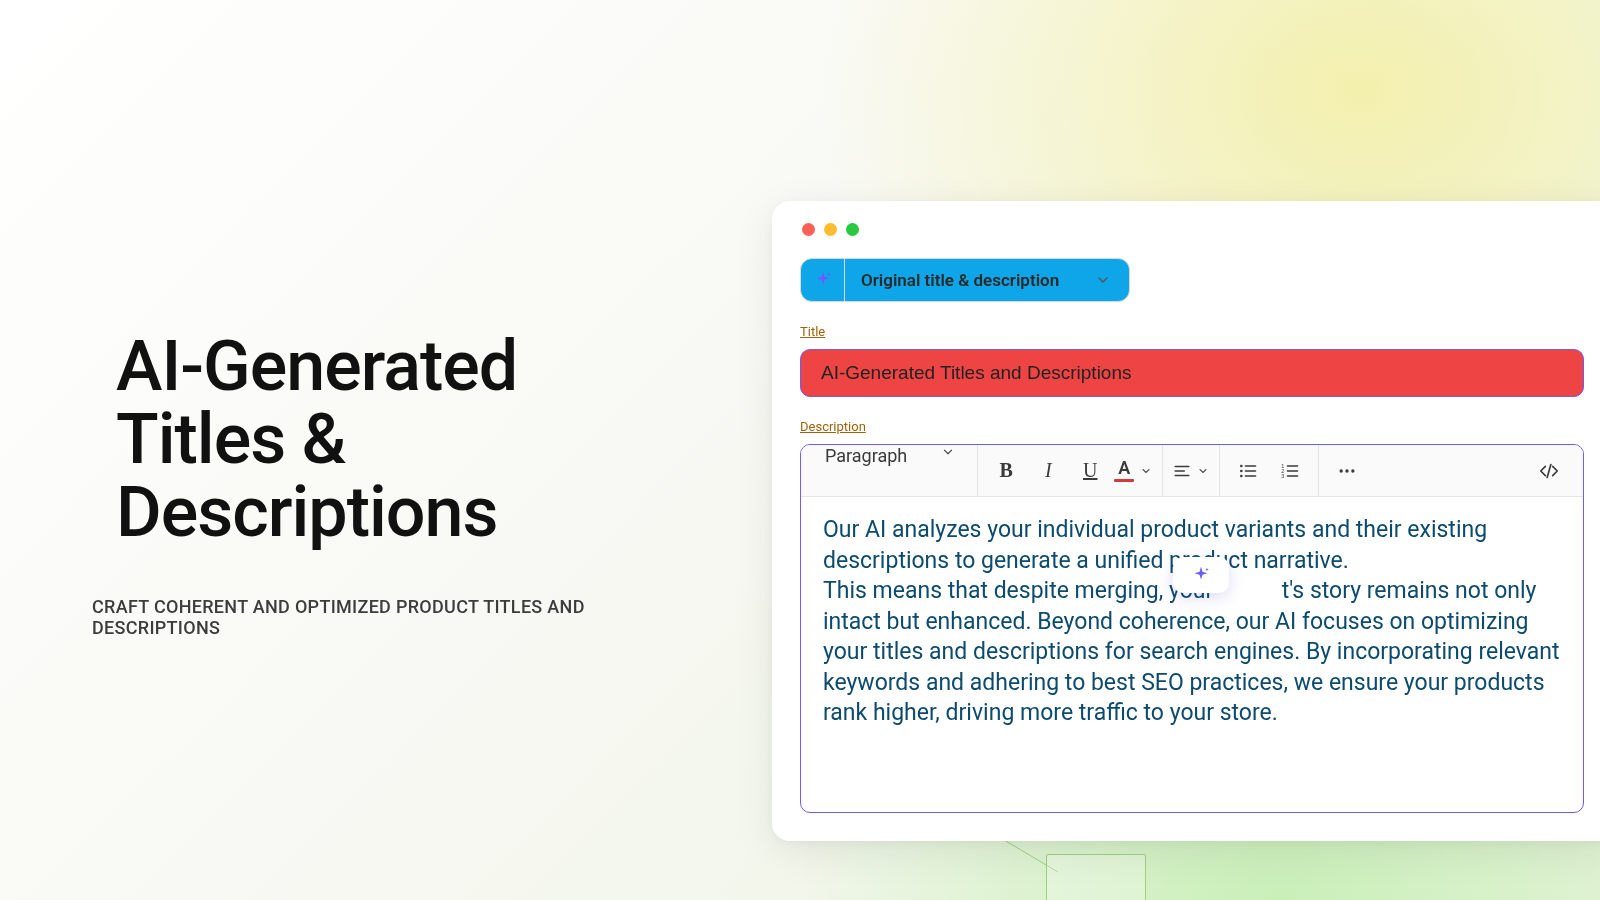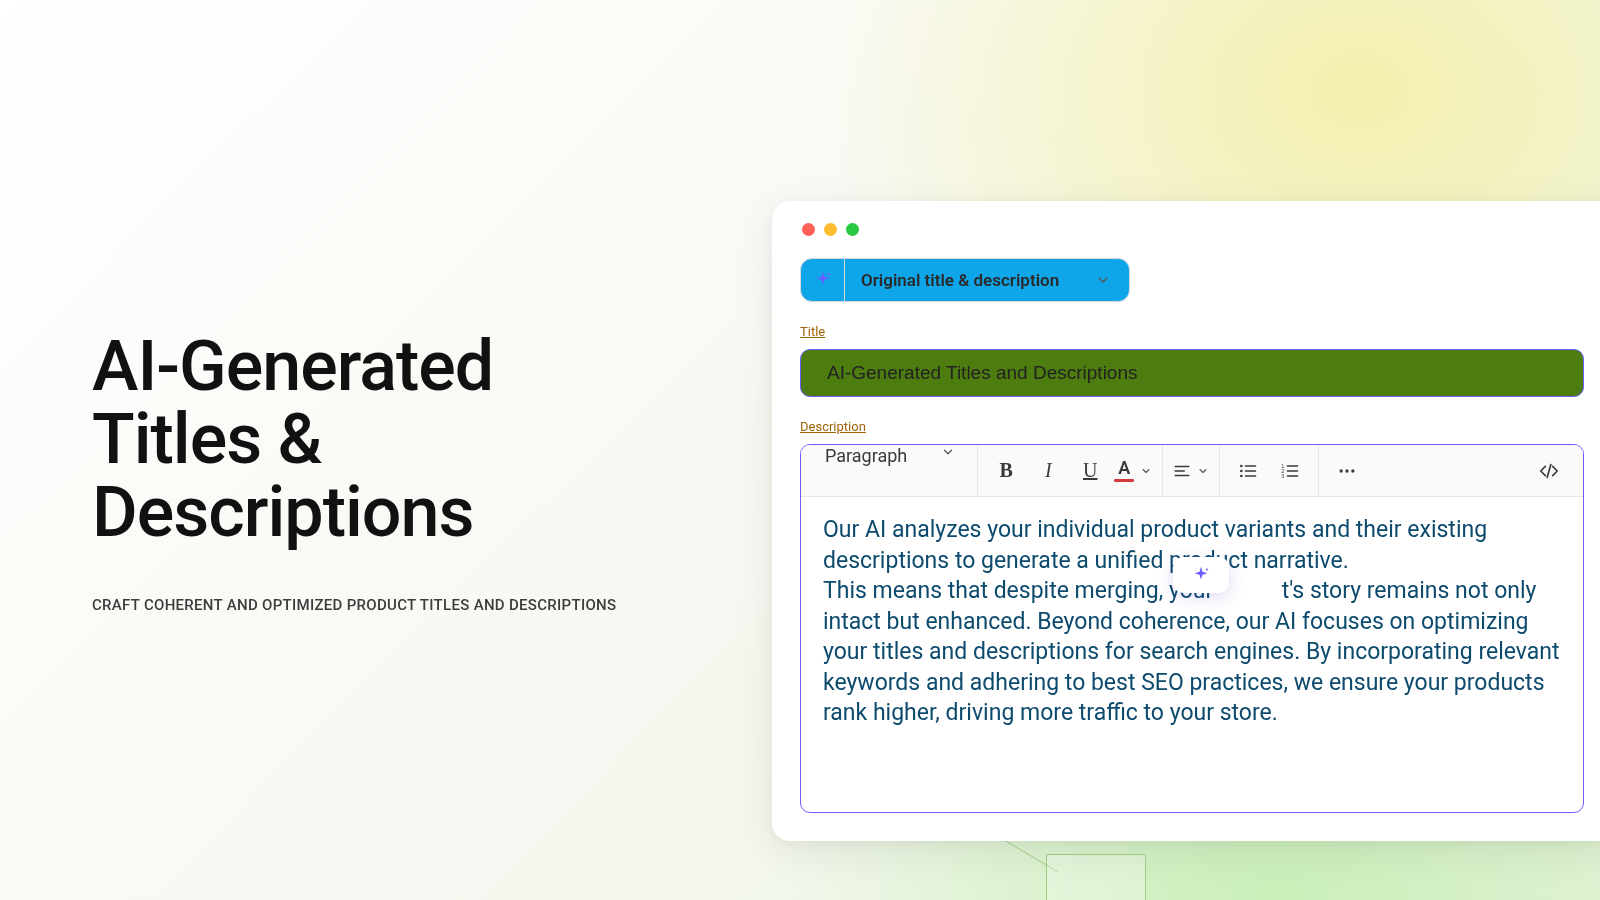--- a/index.html
+++ b/index.html
@@ -20,23 +20,24 @@
     top: 330px;
     width: 560px;
   }
   .hero h1 {
     font-size: 70px;
     font-weight: 550;
     line-height: 1.04;
     letter-spacing: -1px;
     color: #111;
     margin-bottom: 48px;
+    margin-left: 24px;
   }
   .hero .sub {
-    font-size: 15px;
+    font-size: 18px;
     font-weight: 500;
     letter-spacing: 0.3px;
     color: #3c3c3c;
   }
 
   
   .window {
     position: absolute;
     left: 772px;
     top: 201px;
@@ -85,24 +86,24 @@
     font-size: 13px;
     color: #a16207;
     margin-bottom: 10px;
     text-decoration: underline;
   }
 
   .title-input {
     width: 100%;
     border: 1.5px solid #6b5cff;
     border-radius: 10px;
-    padding: 12px 26px;
+    padding: 12px 20px;
     font-size: 19px;
     color: #222;
-    background: #4d7c0f;
+    background: #ef4444;
     outline: none;
     margin-bottom: 22px;
   }
 
   .editor {
     border: 1.5px solid #6b5cff;
     border-radius: 10px;
     background: #fff;
     overflow: hidden;
   }

